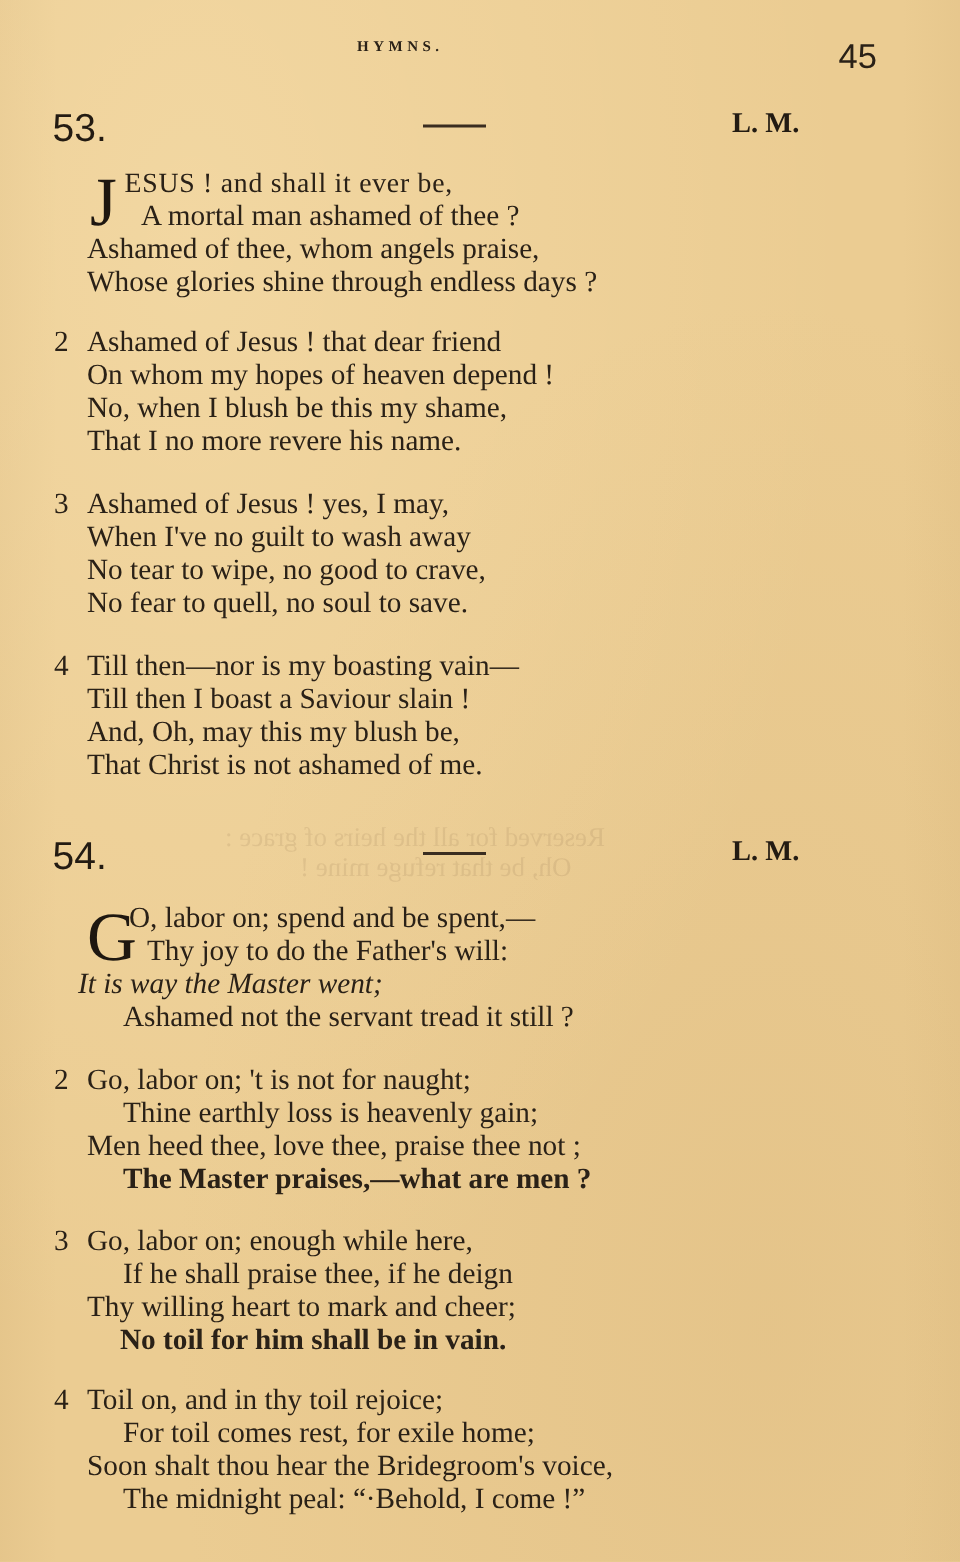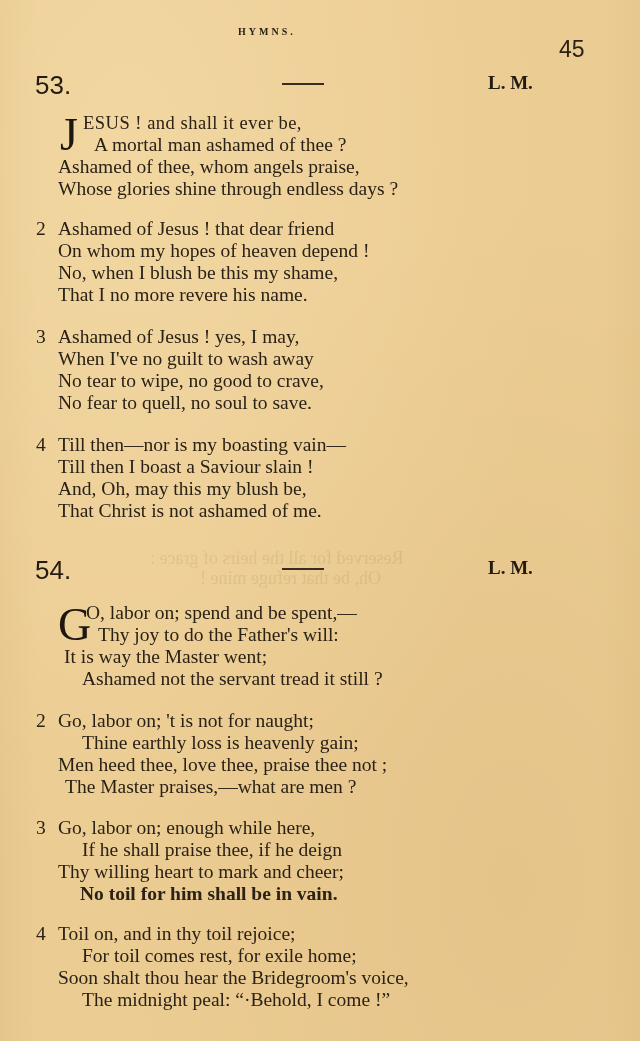--- a/index.html
+++ b/index.html
@@ -35,21 +35,20 @@
       letter-spacing: 3px;
       color: #2a2117;
     }
     .page-number {
       position: absolute;
       left: 559px;
       top: 0px;
       font-family: "Liberation Sans", "DejaVu Sans", sans-serif;
       font-size: 23px;
       color: #2a2117;
-      margin-top: 12px;
     }
     .hymn-header {
       position: absolute;
       left: 0;
       width: 640px;
       height: 30px;
     }
     .hymn-number {
       position: absolute;
       left: 35px;
@@ -161,30 +160,30 @@
 <div class="hymn-header" style="top:555px;">
   <span class="hymn-number">54.</span>
   <span class="hymn-rule"></span>
   <span class="hymn-meter">L. M.</span>
 </div>
 
 <div class="stanza" style="top:602px;">
   <span class="dropcap" style="left:58px; top:0px;">G</span>
   <span class="line" style="left:86px; top:0px;">O, labor on;  spend and be spent,—</span>
   <span class="line" style="left:98px; top:22px;">Thy joy to do the Father's will:</span>
-  <span class="line" style="left:64px; top:44px;">It is way the Master went;</span>
+  <span class="line" style="left:52px; top:44px;font-style:italic;">It is way the Master went;</span>
   <span class="line" style="left:82px; top:66px;">Ashamed not the servant tread it still ?</span>
 </div>
 
 <div class="stanza" style="top:710px;">
   <span class="verse-num" style="top:0px;">2</span>
   <span class="line" style="left:58px; top:0px;">Go, labor on; 't is not for naught;</span>
   <span class="line" style="left:82px; top:22px;">Thine earthly loss is heavenly gain;</span>
   <span class="line" style="left:58px; top:44px;">Men heed thee, love thee, praise thee not ;</span>
-  <span class="line" style="left:65px; top:66px;">The Master praises,—what are men ?</span>
+  <span class="line" style="left:82px; top:66px;font-weight:bold;">The Master praises,—what are men ?</span>
 </div>
 
 <div class="stanza" style="top:817px;">
   <span class="verse-num" style="top:0px;">3</span>
   <span class="line" style="left:58px; top:0px;">Go, labor on;  enough while here,</span>
   <span class="line" style="left:82px; top:22px;">If he shall praise thee, if he deign</span>
   <span class="line" style="left:58px; top:44px;">Thy willing heart to mark and cheer;</span>
   <span class="line" style="left:80px; top:66px;font-weight:bold;">No toil for him shall be in vain.</span>
 </div>
 

